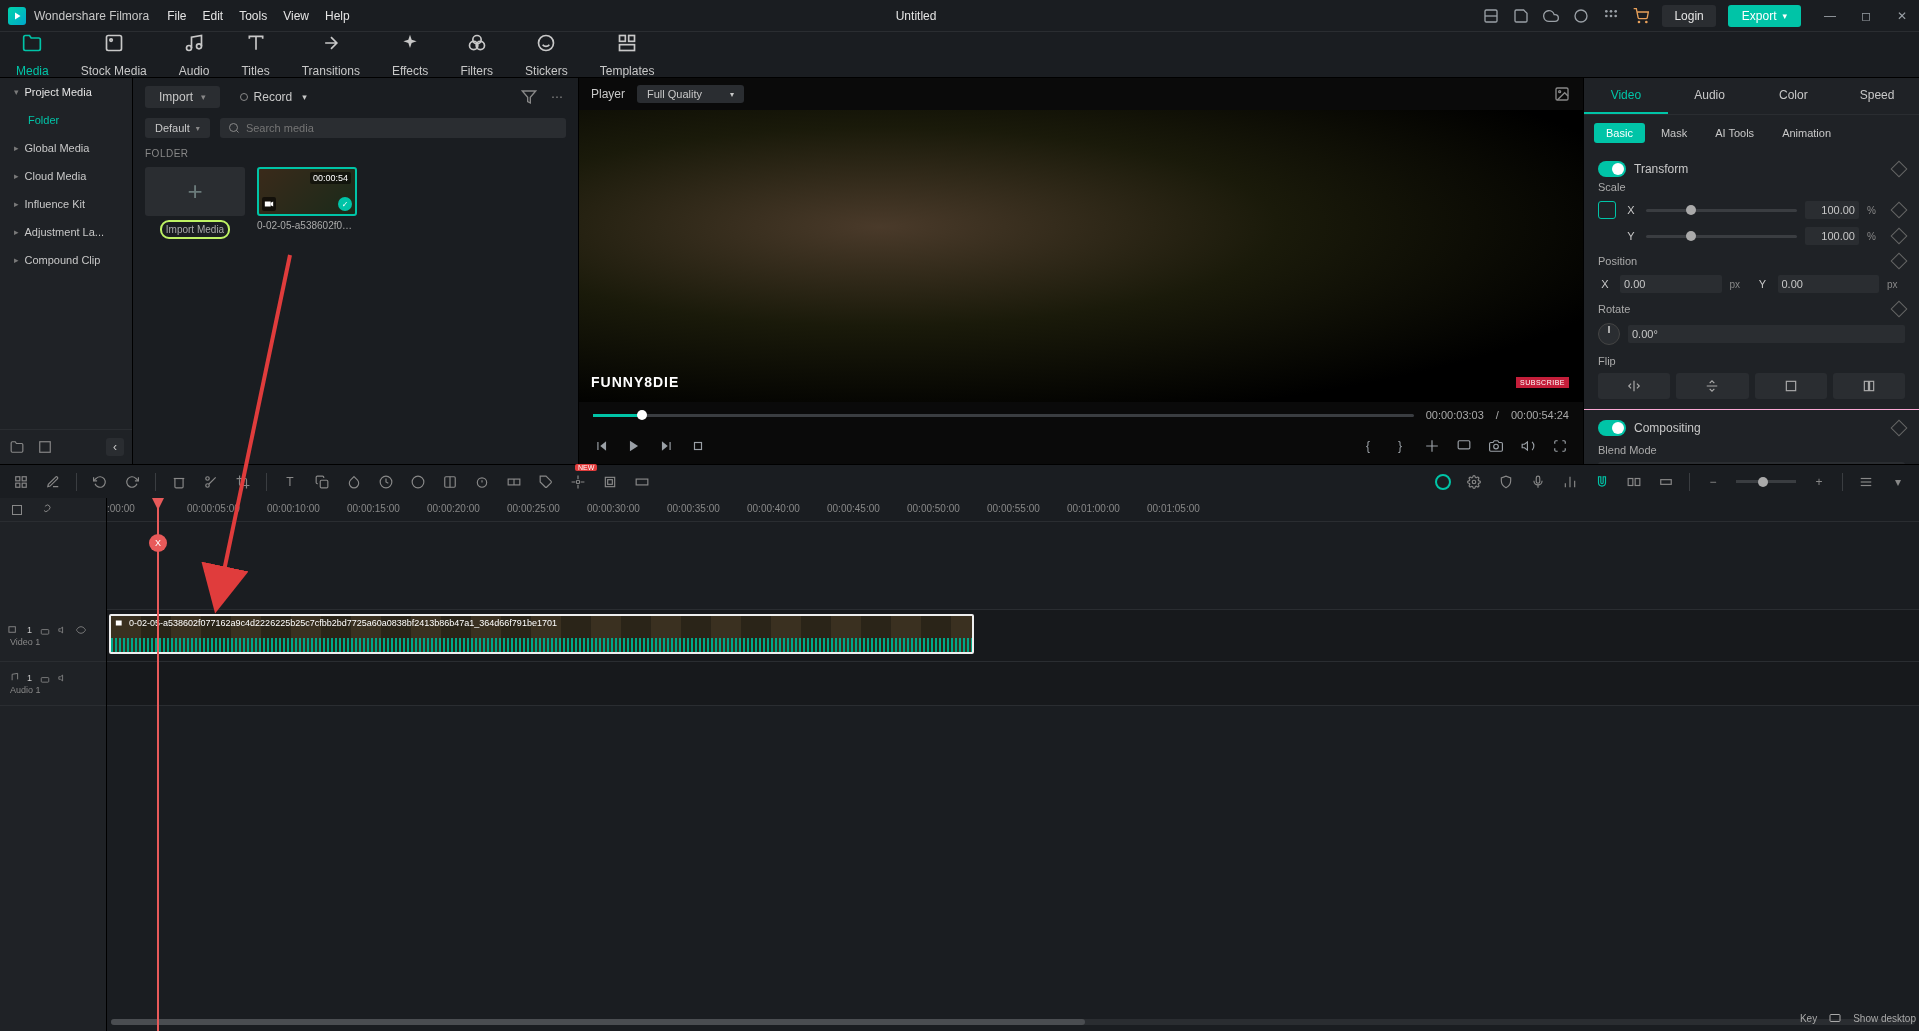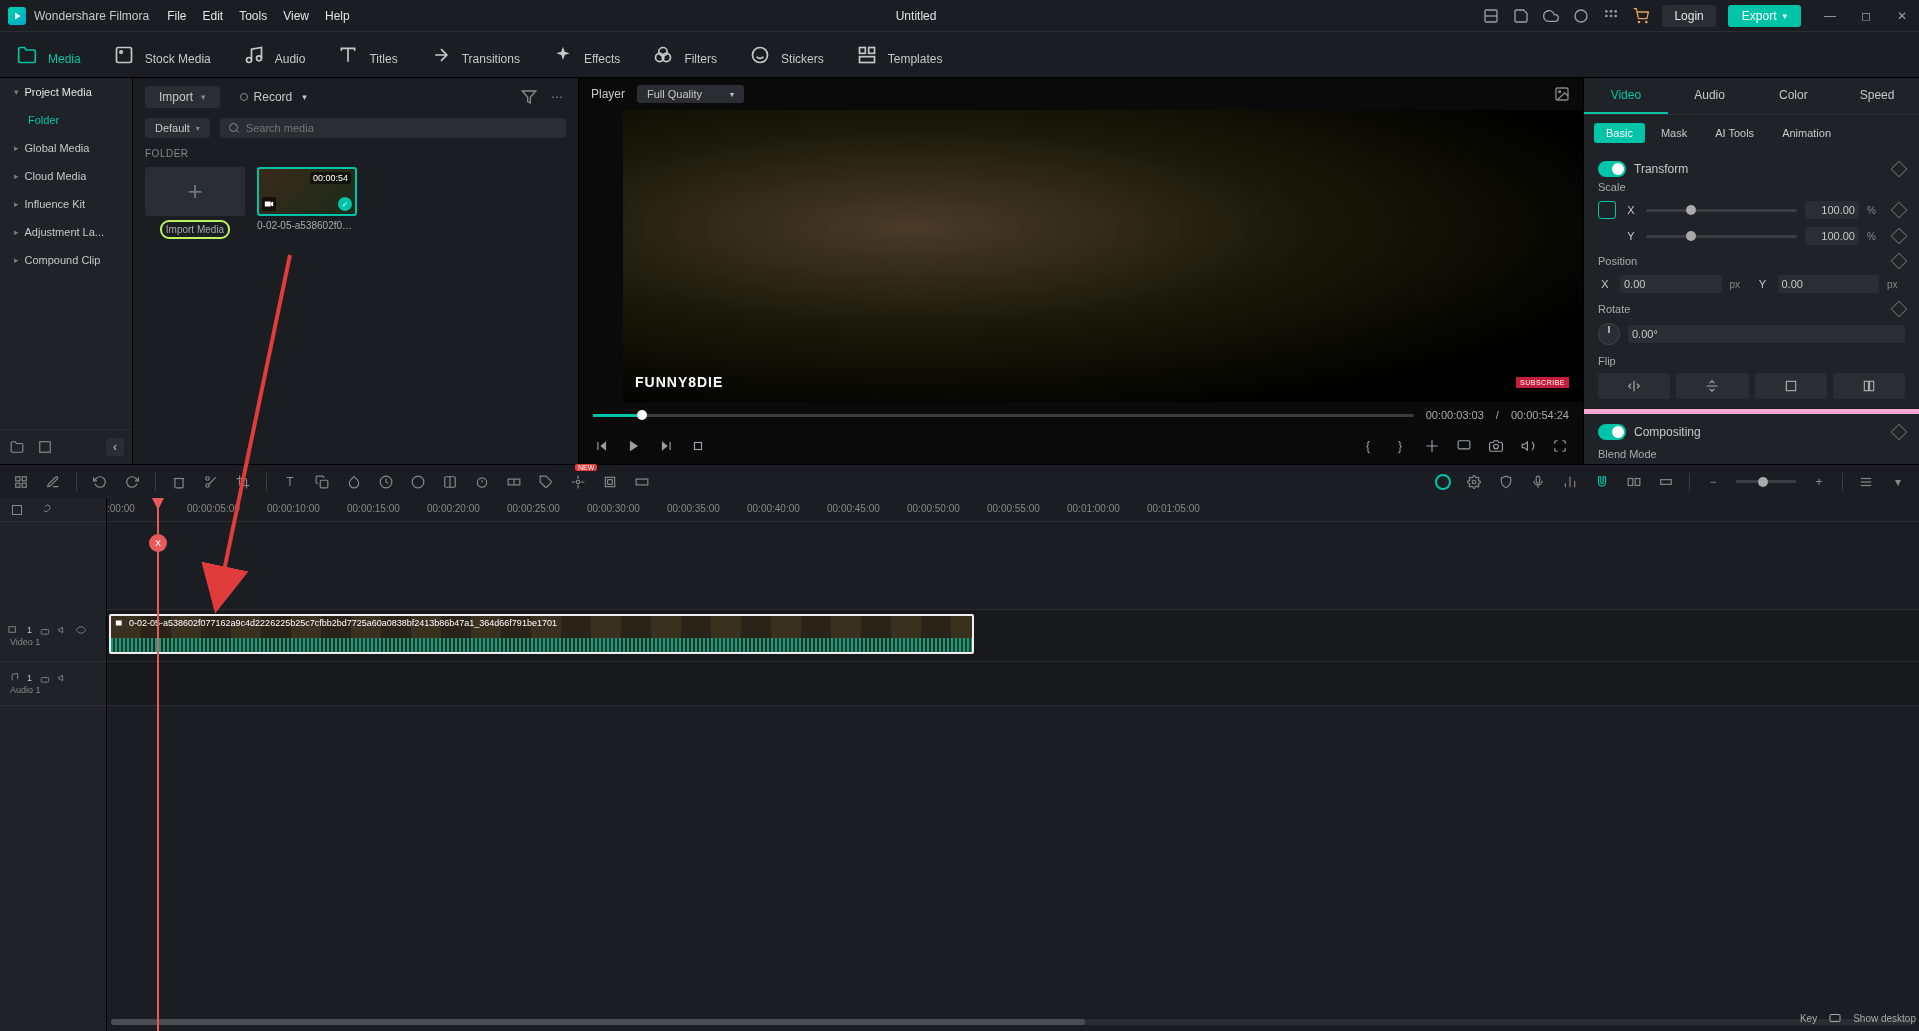--- a/index.html
+++ b/index.html
@@ -15,21 +15,21 @@
 .title-center { flex: 1; text-align: center; color:#e4e4e4; }
 .titlebar-right { display: flex; align-items: center; gap: 12px; }
 .tb-icon { width: 18px; height: 18px; display:flex;align-items:center;justify-content:center; cursor:pointer; color:#9aa0a6;}
 .login-btn { background:#2a2d31; padding:4px 12px; border-radius:3px; cursor:pointer; color:#e4e4e4;}
 .export-btn { background:#00c4a7; color:#fff; padding:4px 14px; border-radius:3px; cursor:pointer; display:flex; align-items:center; gap:6px;}
 .export-btn::after { content:"▾"; font-size:9px;}
 .win-controls { display:flex; gap:18px; margin-left:8px; }
 
 
 .top-tabs { height: 46px; background:#1a1d21; display:flex; align-items:center; padding:0 10px; gap:20px; border-bottom:1px solid #000;}
-.top-tab { display:flex; flex-direction:row; align-items:flex-end; gap:10px; cursor:pointer; padding:2px 6px;}
+.top-tab { display:flex; flex-direction:column; align-items:center; gap:10px; cursor:pointer; padding:2px 6px;}
 .top-tab.active { color:#00c4a7; }
 .top-tab-icon { width:22px; height:22px; display:flex;align-items:center;justify-content:center;}
 
 
 .main { display:flex; height: 386px; }
 .left-sidebar { width:133px; background:#1f2226; display:flex; flex-direction:column; border-right:1px solid #000;}
 .sidebar-item { padding:8px 14px; display:flex; align-items:center; gap:6px; cursor:pointer; font-size:11px;}
 .sidebar-item.header { font-weight:500; color:#e4e4e4;}
 .sidebar-item.active { color:#00c4a7; padding-left:28px;}
 .sidebar-item .chev { font-size:9px; color:#7a7a7a;}
@@ -60,42 +60,42 @@
 .clip-type { position:absolute; bottom:3px; left:3px; width:14px;height:14px; background:rgba(0,0,0,0.6); border-radius:2px; display:flex;align-items:center;justify-content:center;}
 .media-name { font-size:10px; color:#aaa; text-align:center; overflow:hidden; text-overflow:ellipsis; white-space:nowrap;}
 .import-label-box { border:2px solid #bef264; border-radius:9px; padding:2px 4px; display:inline-block; margin:0 auto; }
 
 
 .player-panel { flex:1; background:#0a0a0a; display:flex; flex-direction:column; border-left:1px solid #000; border-right:1px solid #000;}
 .player-top { height:32px; display:flex; align-items:center; padding:0 12px; gap:12px;}
 .quality-dd { background:#2a2d31; padding:3px 10px; border-radius:3px; font-size:11px; display:flex;align-items:center; gap:28px;}
 .quality-dd::after{content:"▾";font-size:8px;}
 .snapshot-icon { margin-left:auto;}
-.video-view { flex:1; background:#a16207; position:relative; display:flex;align-items:flex-start;justify-content:center;margin-left:44px;}
+.video-view { flex:1; background:#a16207; position:relative; display:flex;align-items:flex-start;justify-content:center;}
 .video-fake { width:100%; height:100%; background:radial-gradient(ellipse at 30% 40%,#4a3a2a 0%,#1a1a0a 40%,#000 80%); position:relative;}
 .watermark { position:absolute; left:12px; bottom:12px; font-size:14px; font-weight:700; color:#fff; letter-spacing:1px;}
 .sub-badge { position:absolute; right:14px; bottom:14px; font-size:7px; background:#c41e3a; color:#fff; padding:2px 4px; letter-spacing:0.5px;}
 .player-seek { height:26px; display:flex; align-items:center; padding:0 14px; gap:12px;}
 .seek-track { flex:1; height:3px; background:#3a3d41; position:relative; border-radius:2px;}
 .seek-fill { position:absolute; left:0; top:0; height:100%; width:6%; background:#00c4a7;}
 .seek-thumb { position:absolute; left:6%; top:50%; transform:translate(-50%,-50%); width:10px;height:10px; background:#fff; border-radius:50%;}
 .time-lbl { font-size:11px; color:#aaa;}
 .player-controls { height:36px; display:flex; align-items:center; padding:0 14px; gap:14px;}
 .pc-icon { width:18px;height:18px; display:flex;align-items:center;justify-content:center; cursor:pointer; color:#9aa0a6;}
 .pc-spacer { flex:1;}
 
 
 .props-panel { width:335px; background:#1f2226; display:flex; flex-direction:column; overflow-y:auto;}
 .props-tabs { display:flex; border-bottom:1px solid #2a2d31;}
 .props-tab { flex:1; text-align:center; padding:10px 0; cursor:pointer; font-size:12px;}
 .props-tab.active { color:#00c4a7; border-bottom:2px solid #00c4a7;}
 .props-subtabs { display:flex; gap:4px; padding:8px 10px; }
 .subtab { padding:4px 12px; border-radius:3px; cursor:pointer; font-size:11px;}
 .subtab.active { background:#00c4a7; color:#fff;}
-.prop-section { padding:10px 14px; border-bottom:5px solid #f9a8d4;}
+.prop-section { padding:10px 14px; border-bottom:1px solid #f9a8d4;}
 .prop-header { display:flex; align-items:center; gap:8px; margin-bottom:4px;}
 .toggle { width:28px; height:16px; background:#00c4a7; border-radius:8px; position:relative; cursor:pointer;}
 .toggle::after { content:""; position:absolute; right:2px; top:2px; width:12px;height:12px; background:#fff; border-radius:50%;}
 .diamond { margin-left:auto; width:12px;height:12px; transform:rotate(45deg); border:1px solid #666; cursor:pointer;}
 .prop-row { display:flex; align-items:center; gap:8px; margin:8px 0; font-size:11px;}
 .prop-row .lbl { width:14px; text-align:center;}
 .slider { flex:1; height:3px; background:#3a3d41; position:relative; border-radius:2px;}
 .slider-thumb { position:absolute; top:50%; transform:translate(-50%,-50%); width:10px;height:10px; background:#aaa; border-radius:50%;}
 .num-input { background:#2a2d31; border:none; color:#c8c8c8; width:54px; padding:3px 4px; text-align:right; font-size:11px; border-radius:2px;}
 .unit { width:18px; color:#888; font-size:10px;}

